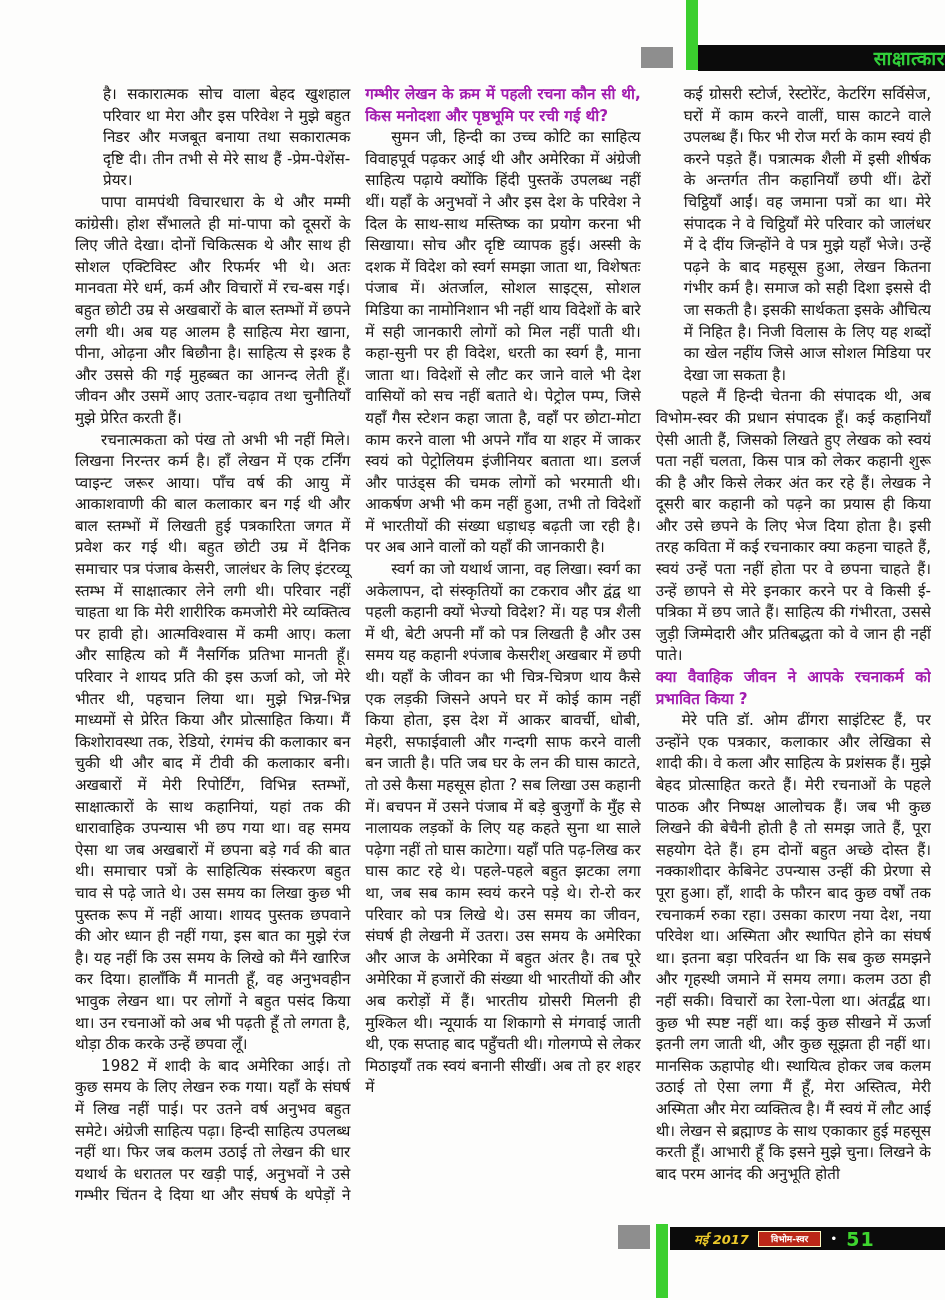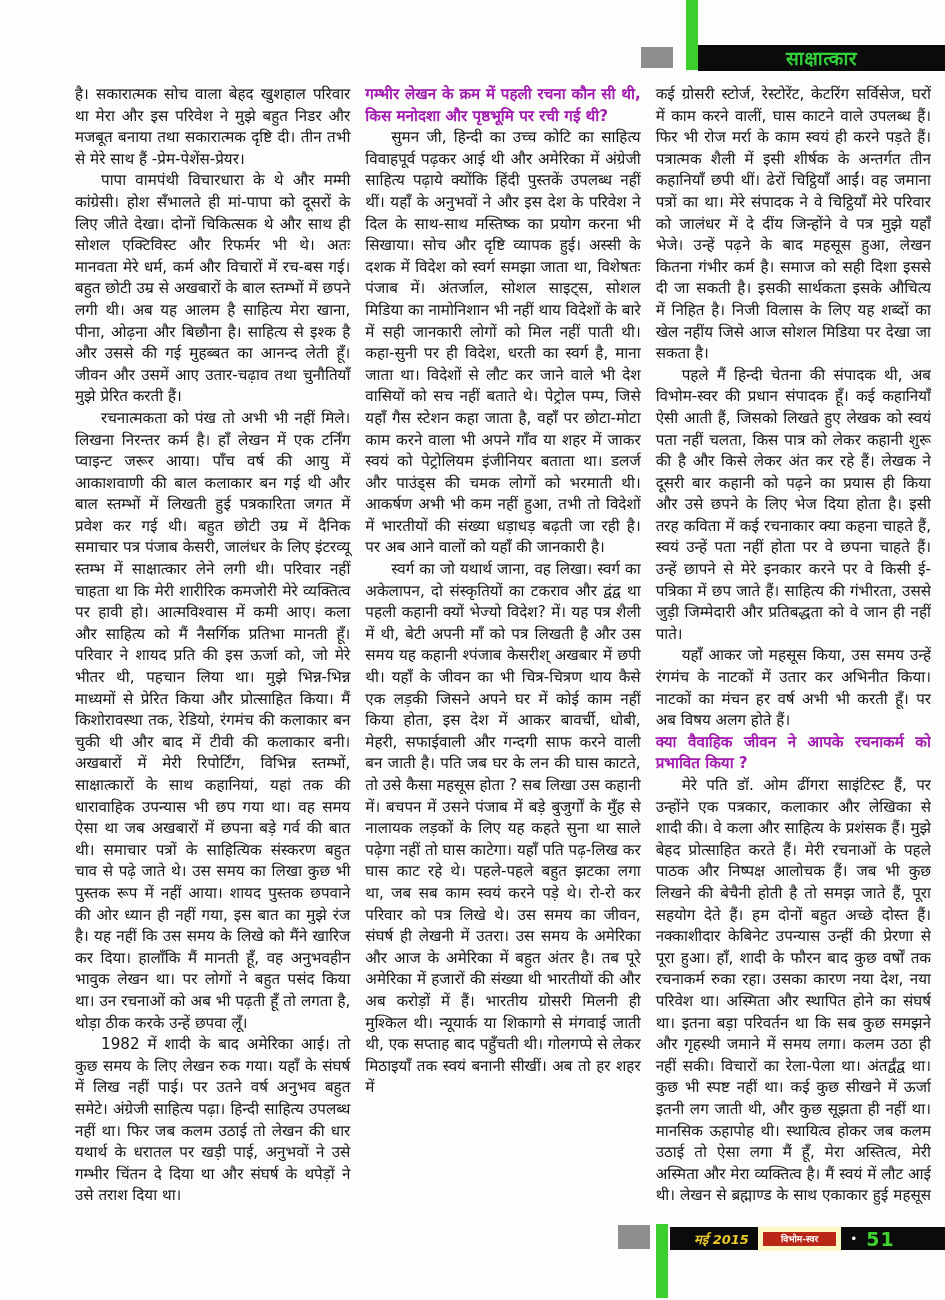--- a/index.html
+++ b/index.html
@@ -10,50 +10,50 @@
     background: #fdfdfc;
     margin: 0 auto;
     overflow: hidden;
     font-family: "DejaVu Sans", "Liberation Sans", sans-serif;
   }
   
   .top-gray-square { position: absolute; left: 641px; top: 47px; width: 32px; height: 21px; background: #8e8e8e; }
   .top-green-bar  { position: absolute; left: 686px; top: 0px;  width: 12px; height: 70px; background: #3bcf2e; }
   .header-bar {
     position: absolute; left: 698px; top: 45px; width: 247px; height: 26px;
-    background: #0b0b0b; display: flex; align-items: center; justify-content: center;
+    background: #0b0b0b; display: flex; align-items: center; justify-content: flex-end;
   }
   .header-title { color: #32cf3a; font-size: 19px; font-weight: bold; letter-spacing: 0.5px; }
   
   .columns {
     position: absolute; left: 75px; top: 84px; width: 856px; height: 1124px;
     display: flex; gap: 15px; overflow: hidden;
   }
   .col { flex: 1 1 0; min-width: 0; }
   .col p {
     margin: 0;
     font-size: 15.2px;
     line-height: 21.6px;
     text-align: justify;
     color: #171513;
   }
   .col p.para { text-indent: 26px; }
-  .col p.para.no-indent { text-indent: 0; }
+  .col p.para.no-indent { text-indent: 0; margin-left: 28px; }
   .col p.question { font-weight: bold; text-indent: 0; color: #a21caf; }
   
   .bottom-gray-square { position: absolute; left: 618px; top: 1225px; width: 32px; height: 24px; background: #8e8e8e; }
   .bottom-green-bar  { position: absolute; left: 656px; top: 1224px; width: 12px; height: 74px; background: #3bcf2e; }
   .footer-bar {
     position: absolute; left: 670px; top: 1227px; width: 275px; height: 23px;
     background: #0b0b0b; display: flex; align-items: center; box-sizing: border-box; padding-left: 24px; gap: 9px;
   }
   .footer-date { color: #ecc92a; font-size: 13px; font-weight: bold; font-style: italic; }
   .footer-logo {
-    background: #bb2717; border: 5px solid #fef9c3; color: #ffffff;
-    font-size: 9px; line-height: 12px; height: 14px; padding: 0 18px;
+    background: #bb2717; border: 1px solid #fef9c3; color: #ffffff;
+    font-size: 9px; line-height: 12px; height: 14px; padding: 0 12px;
     font-weight: bold; display: flex; align-items: center; white-space: nowrap;
   }
   .footer-sep { color: #ffffff; font-size: 12px; }
   .footer-page { color: #3ed42f; font-size: 19px; font-weight: bold; letter-spacing: 1px; }
 </style>
 </head>
 <body>
 
 <div class="page">
 
@@ -71,28 +71,27 @@
         <p class="para">1982 में शादी के बाद अमेरिका आई। तो कुछ समय के लिए लेखन रुक गया। यहाँ के संघर्ष में लिख नहीं पाई। पर उतने वर्ष अनुभव बहुत समेटे। अंग्रेजी साहित्य पढ़ा। हिन्दी साहित्य उपलब्ध नहीं था। फिर जब कलम उठाई तो लेखन की धार यथार्थ के धरातल पर खड़ी पाई, अनुभवों ने उसे गम्भीर चिंतन दे दिया था और संघर्ष के थपेड़ों ने उसे तराश दिया था।</p>
       </div>
     <div class="col">
         <p class="question no-indent">गम्भीर लेखन के क्रम में पहली रचना कौन सी थी, किस मनोदशा और पृष्ठभूमि पर रची गई थी?</p>
         <p class="para">सुमन जी, हिन्दी का उच्च कोटि का साहित्य विवाहपूर्व पढ़कर आई थी और अमेरिका में अंग्रेजी साहित्य पढ़ाये क्योंकि हिंदी पुस्तकें उपलब्ध नहीं थीं। यहाँ के अनुभवों ने और इस देश के परिवेश ने दिल के साथ-साथ मस्तिष्क का प्रयोग करना भी सिखाया। सोच और दृष्टि व्यापक हुई। अस्सी के दशक में विदेश को स्वर्ग समझा जाता था, विशेषतः पंजाब में। अंतर्जाल, सोशल साइट्स, सोशल मिडिया का नामोनिशान भी नहीं थाय विदेशों के बारे में सही जानकारी लोगों को मिल नहीं पाती थी। कहा-सुनी पर ही विदेश, धरती का स्वर्ग है, माना जाता था। विदेशों से लौट कर जाने वाले भी देश वासियों को सच नहीं बताते थे। पेट्रोल पम्प, जिसे यहाँ गैस स्टेशन कहा जाता है, वहाँ पर छोटा-मोटा काम करने वाला भी अपने गाँव या शहर में जाकर स्वयं को पेट्रोलियम इंजीनियर बताता था। डलर्ज और पाउंड्स की चमक लोगों को भरमाती थी। आकर्षण अभी भी कम नहीं हुआ, तभी तो विदेशों में भारतीयों की संख्या धड़ाधड़ बढ़ती जा रही है। पर अब आने वालों को यहाँ की जानकारी है।</p>
         <p class="para">स्वर्ग का जो यथार्थ जाना, वह लिखा। स्वर्ग का अकेलापन, दो संस्कृतियों का टकराव और द्वंद्व था पहली कहानी क्यों भेज्यो विदेश? में। यह पत्र शैली में थी, बेटी अपनी माँ को पत्र लिखती है और उस समय यह कहानी श्पंजाब केसरीश् अखबार में छपी थी। यहाँ के जीवन का भी चित्र-चित्रण थाय कैसे एक लड़की जिसने अपने घर में कोई काम नहीं किया होता, इस देश में आकर बावर्ची, धोबी, मेहरी, सफाईवाली और गन्दगी साफ करने वाली बन जाती है। पति जब घर के लन की घास काटते, तो उसे कैसा महसूस होता ? सब लिखा उस कहानी में। बचपन में उसने पंजाब में बड़े बुजुर्गों के मुँह से नालायक लड़कों के लिए यह कहते सुना था साले पढ़ेगा नहीं तो घास काटेगा। यहाँ पति पढ़-लिख कर घास काट रहे थे। पहले-पहले बहुत झटका लगा था, जब सब काम स्वयं करने पड़े थे। रो-रो कर परिवार को पत्र लिखे थे। उस समय का जीवन, संघर्ष ही लेखनी में उतरा। उस समय के अमेरिका और आज के अमेरिका में बहुत अंतर है। तब पूरे अमेरिका में हजारों की संख्या थी भारतीयों की और अब करोड़ों में हैं। भारतीय ग्रोसरी मिलनी ही मुश्किल थी। न्यूयार्क या शिकागो से मंगवाई जाती थी, एक सप्ताह बाद पहुँचती थी। गोलगप्पे से लेकर मिठाइयाँ तक स्वयं बनानी सीखीं। अब तो हर शहर में</p>
       </div>
     <div class="col">
         <p class="para no-indent">कई ग्रोसरी स्टोर्ज, रेस्टोरेंट, केटरिंग सर्विसेज, घरों में काम करने वालीं, घास काटने वाले उपलब्ध हैं। फिर भी रोज मर्रा के काम स्वयं ही करने पड़ते हैं। पत्रात्मक शैली में इसी शीर्षक के अन्तर्गत तीन कहानियाँ छपी थीं। ढेरों चिट्ठियाँ आईं। वह जमाना पत्रों का था। मेरे संपादक ने वे चिट्ठियाँ मेरे परिवार को जालंधर में दे दींय जिन्होंने वे पत्र मुझे यहाँ भेजे। उन्हें पढ़ने के बाद महसूस हुआ, लेखन कितना गंभीर कर्म है। समाज को सही दिशा इससे दी जा सकती है। इसकी सार्थकता इसके औचित्य में निहित है। निजी विलास के लिए यह शब्दों का खेल नहींय जिसे आज सोशल मिडिया पर देखा जा सकता है।</p>
         <p class="para">पहले मैं हिन्दी चेतना की संपादक थी, अब विभोम-स्वर की प्रधान संपादक हूँ। कई कहानियाँ ऐसी आती हैं, जिसको लिखते हुए लेखक को स्वयं पता नहीं चलता, किस पात्र को लेकर कहानी शुरू की है और किसे लेकर अंत कर रहे हैं। लेखक ने दूसरी बार कहानी को पढ़ने का प्रयास ही किया और उसे छपने के लिए भेज दिया होता है। इसी तरह कविता में कई रचनाकार क्या कहना चाहते हैं, स्वयं उन्हें पता नहीं होता पर वे छपना चाहते हैं। उन्हें छापने से मेरे इनकार करने पर वे किसी ई-पत्रिका में छप जाते हैं। साहित्य की गंभीरता, उससे जुड़ी जिम्मेदारी और प्रतिबद्धता को वे जान ही नहीं पाते।</p>
-        <p class="para">यहाँ आकर जो महसूस किया, उस समय उन्हें रंगमंच के नाटकों में उतार कर अभिनीत किया। नाटकों का मंचन हर वर्ष अभी भी करती हूँ। पर अब विषय अलग होते हैं।</p>
         <p class="question no-indent">क्या वैवाहिक जीवन ने आपके रचनाकर्म को प्रभावित किया ?</p>
         <p class="para">मेरे पति डॉ. ओम ढींगरा साइंटिस्ट हैं, पर उन्होंने एक पत्रकार, कलाकार और लेखिका से शादी की। वे कला और साहित्य के प्रशंसक हैं। मुझे बेहद प्रोत्साहित करते हैं। मेरी रचनाओं के पहले पाठक और निष्पक्ष आलोचक हैं। जब भी कुछ लिखने की बेचैनी होती है तो समझ जाते हैं, पूरा सहयोग देते हैं। हम दोनों बहुत अच्छे दोस्त हैं। नक्काशीदार केबिनेट उपन्यास उन्हीं की प्रेरणा से पूरा हुआ। हाँ, शादी के फौरन बाद कुछ वर्षों तक रचनाकर्म रुका रहा। उसका कारण नया देश, नया परिवेश था। अस्मिता और स्थापित होने का संघर्ष था। इतना बड़ा परिवर्तन था कि सब कुछ समझने और गृहस्थी जमाने में समय लगा। कलम उठा ही नहीं सकी। विचारों का रेला-पेला था। अंतर्द्वंद्व था। कुछ भी स्पष्ट नहीं था। कई कुछ सीखने में ऊर्जा इतनी लग जाती थी, और कुछ सूझता ही नहीं था। मानसिक ऊहापोह थी। स्थायित्व होकर जब कलम उठाई तो ऐसा लगा मैं हूँ, मेरा अस्तित्व, मेरी अस्मिता और मेरा व्यक्तित्व है। मैं स्वयं में लौट आई थी। लेखन से ब्रह्माण्ड के साथ एकाकार हुई महसूस करती हूँ। आभारी हूँ कि इसने मुझे चुना। लिखने के बाद परम आनंद की अनुभूति होती</p>
       </div>
   </div>
 
   <div class="bottom-gray-square"></div>
   <div class="bottom-green-bar"></div>
   <div class="footer-bar">
-    <span class="footer-date">मई 2015</span>
+    <span class="footer-date">मई 2017</span>
     <span class="footer-logo">विभोम-स्वर</span>
     <span class="footer-sep">•</span>
     <span class="footer-page">51</span>
   </div>
 
 </div>
 
 </body></html>

